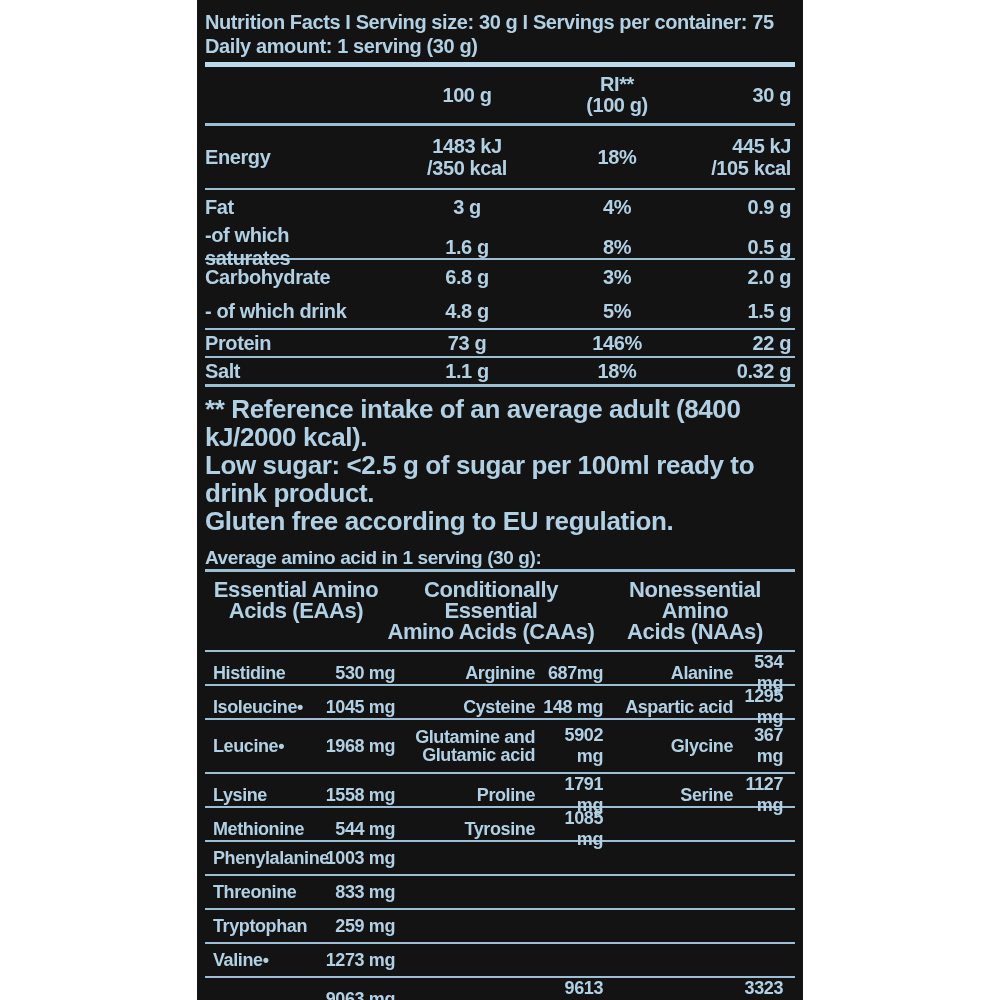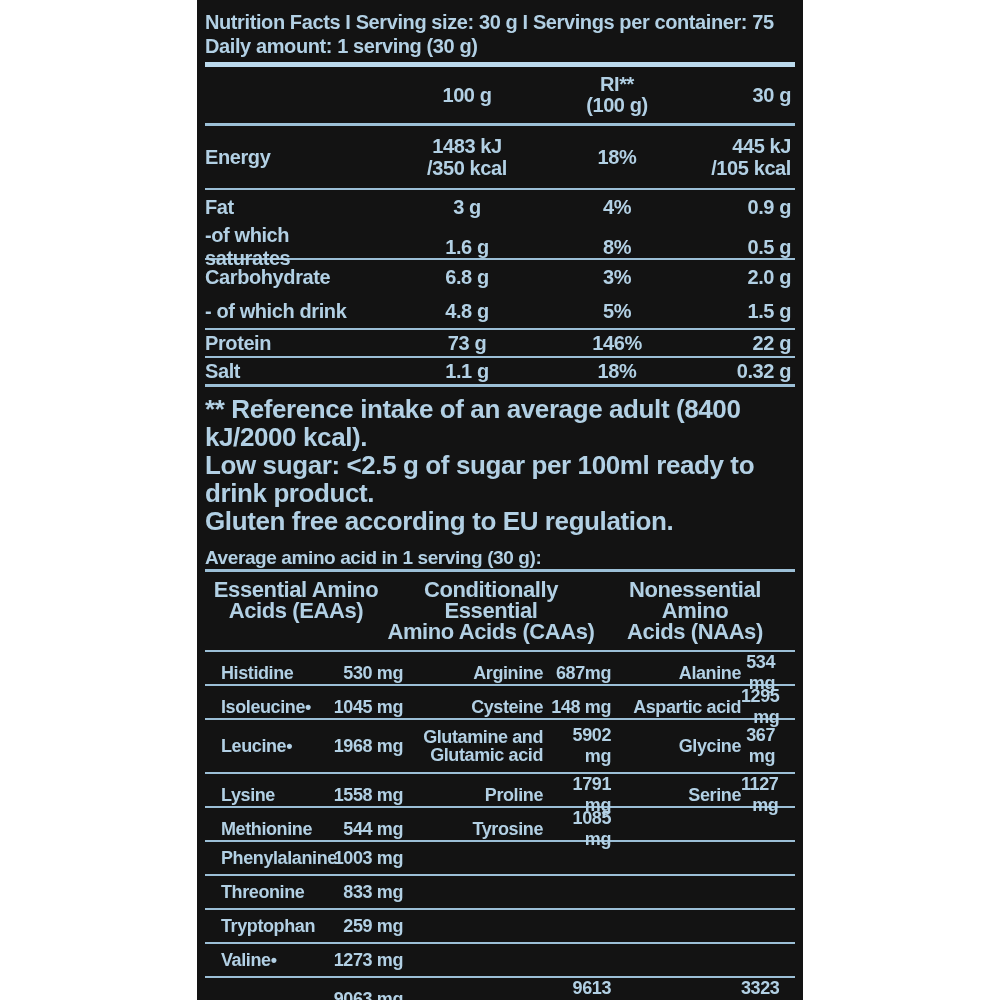--- a/index.html
+++ b/index.html
@@ -22,21 +22,21 @@
   .nrow .c4{text-align:right;padding-right:4px;}
   .colhead{height:56px;}
   .colhead .c3{line-height:21px;}
   .r-energy{height:62px;line-height:22px;}
   .r-std{height:34px;}
   .r-big{height:26px;}
   
   .notes{margin:8px 8px 0 8px;font-size:26px;line-height:28px;}
   
   .atitle{margin:12px 8px 0 8px;font-size:19px;}
-  .agrid{display:grid;grid-template-columns:110px 72px 140px 68px 130px 1fr;align-items:center;margin:0 24px;font-size:18px;}
+  .agrid{display:grid;grid-template-columns:110px 72px 140px 68px 130px 1fr;align-items:center;margin:0 16px;font-size:18px;}
   .agrid .nm{text-align:left;}
   .agrid .nm2,.agrid .nm3{text-align:right;line-height:18px;}
   .agrid .vl{text-align:right;}
   .agrid .vl3{text-align:right;padding-right:4px;}
   .ahead{display:grid;grid-template-columns:182px 208px 1fr;margin:0 8px;font-size:22px;line-height:21px;padding:7px 0 8px 0;}
   .ahead div{text-align:center;}
   .arow{height:32px;}
   .arow.tall{height:52px;}
   .arow.tot{height:36px;font-size:18px;}
 </style>

